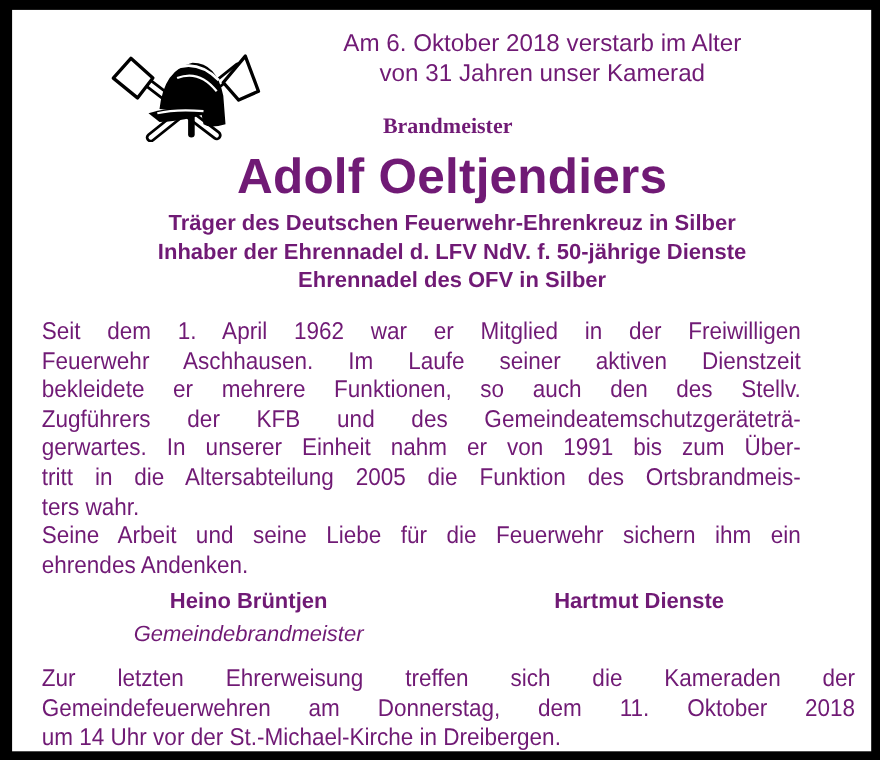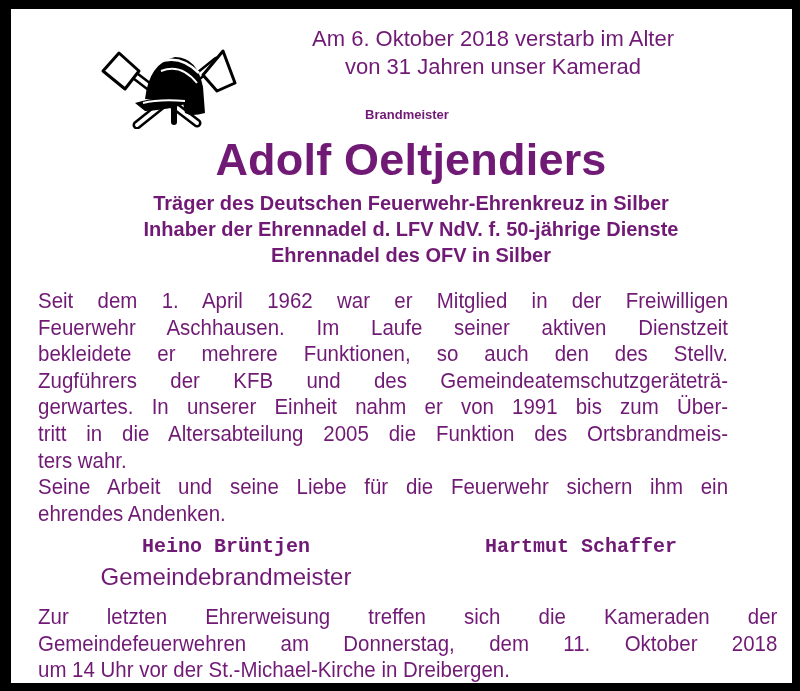--- a/index.html
+++ b/index.html
@@ -9,42 +9,42 @@
       background: #fff; color: #701a75;
       font-family: "Liberation Sans", sans-serif;
     }
     .emblem { position: absolute; left: 88px; top: 34px; width: 140px; height: 86px; }
     .intro {
       position: absolute; left: 262px; top: 16px; width: 440px; text-align: center;
       font-size: 22px; line-height: 28px;
     }
     .rank {
       position: absolute; left: 262px; top: 93px; width: 268px; text-align: center;
-      font-size: 13px; font-weight: bold; line-height: 26px;
+      font-size: 20px; font-weight: bold; line-height: 26px; font-family: Liberation Serif, serif;
     }
     .name {
       position: absolute; left: 0; top: 124px; width: 800px; text-align: center;
       font-size: 45px; font-weight: bold; line-height: 54px; letter-spacing: 0.2px;
     }
     .honors {
       position: absolute; left: 0; top: 181px; width: 800px; text-align: center;
       font-size: 20px; font-weight: bold; line-height: 26px;
     }
     .body-text {
       position: absolute; left: 27px; top: 279px; width: 742px;
       font-size: 22px; line-height: 26.6px; text-align: justify;
       transform: scaleX(0.93); transform-origin: left top;
     }
     .body-text .line { display: block; text-align: justify; text-align-last: justify; }
     .body-text .line.last { text-align-last: left; }
     .sig {
       position: absolute; top: 524px; width: 260px; text-align: center;
     }
-    .sig .sig-name { font-size: 20px; font-weight: bold; line-height: 28px; font-family: Liberation Mono, monospace; }
-    .sig .sig-title { font-size: 24px; line-height: 32px; }
+    .sig .sig-name { font-size: 20px; font-weight: bold; line-height: 28px; }
+    .sig .sig-title { font-size: 20px; line-height: 32px; font-style: italic; }
     .sig.left { left: 85px; }
     .sig.right { left: 440px; }
     .closing {
       position: absolute; left: 27px; top: 595px; width: 795px;
       font-size: 22px; line-height: 26.6px;
       transform: scaleX(0.93); transform-origin: left top;
     }
     .closing .line { display: block; text-align: justify; text-align-last: justify; }
     .closing .line.last { text-align-last: left; }
   </style>
@@ -101,21 +101,21 @@
     <span class="line">Seine Arbeit und seine Liebe für die Feuerwehr sichern ihm ein</span>
     <span class="line last">ehrendes Andenken.</span>
   </div>
 
   <div class="sig left">
     <div class="sig-name">Heino Brüntjen</div>
     <div class="sig-title">Gemeindebrandmeister</div>
   </div>
 
   <div class="sig right">
-    <div class="sig-name">Hartmut Schaffer</div>
+    <div class="sig-name">Hartmut Dienste</div>
   </div>
 
   <div class="closing">
     <span class="line">Zur letzten Ehrerweisung treffen sich die Kameraden der</span>
     <span class="line">Gemeindefeuerwehren am Donnerstag, dem 11. Oktober 2018</span>
     <span class="line last">um 14 Uhr vor der St.-Michael-Kirche in Dreibergen.</span>
   </div>
 
 </div>
 

